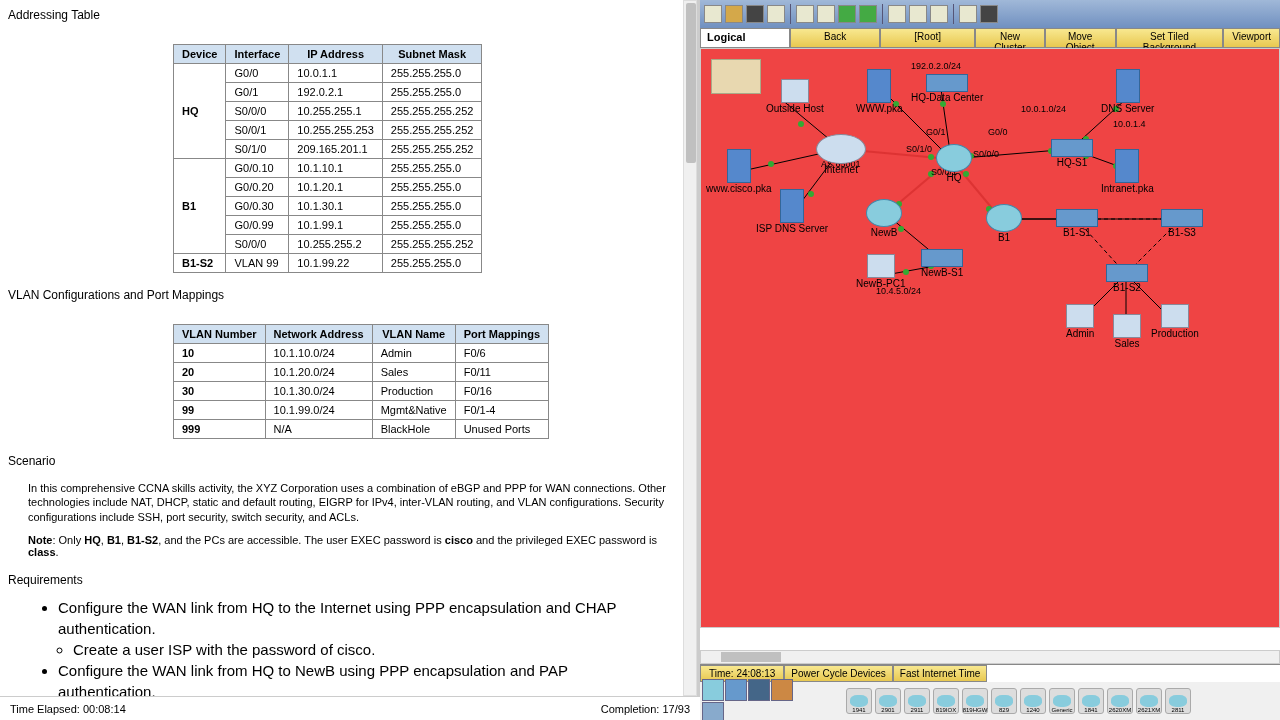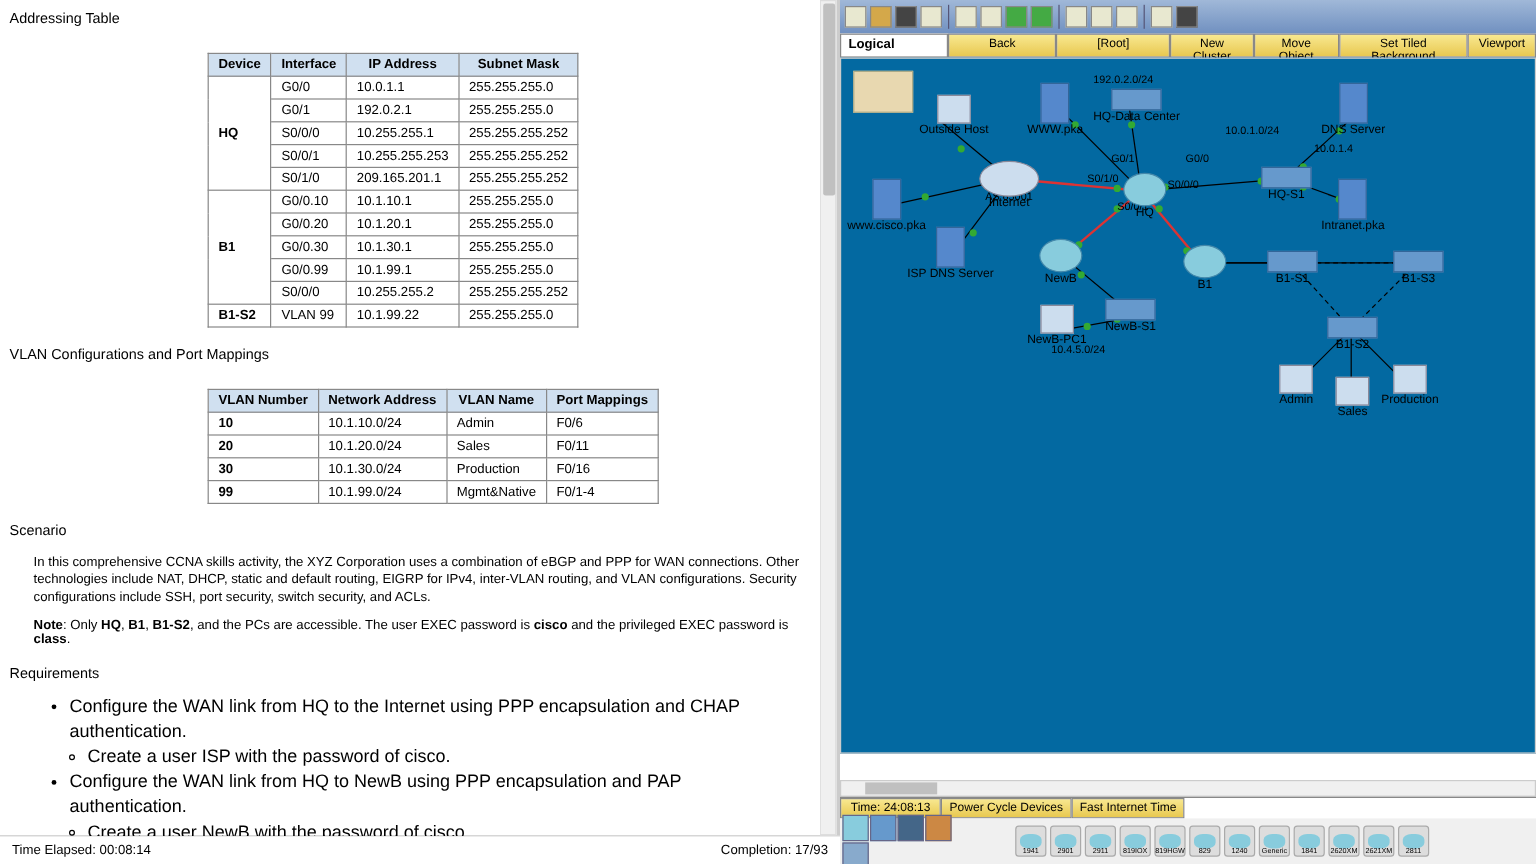--- a/index.html
+++ b/index.html
@@ -21,21 +21,21 @@
 ul ul { margin-left: 15px; list-style-type: circle; }
 li { font-size: 15px; line-height: 1.4; }
 .status-bar { position: absolute; bottom: 0; left: 0; width: 700px; height: 24px; border-top: 1px solid #ccc; display: flex; justify-content: space-between; align-items: center; padding: 0 10px; font-size: 11px; background: #fff; }
 .right-pane { position: absolute; left: 700px; top: 0; width: 580px; height: 720px; background: #fff; }
 .toolbar { height: 28px; background: linear-gradient(#a0b8d8, #7090c0); display: flex; align-items: center; padding: 0 4px; gap: 3px; }
 .tb-icon { width: 18px; height: 18px; background: #e8e8d0; border: 1px solid #888; }
 .tb-sep { width: 1px; height: 20px; background: #557; margin: 0 2px; }
 .nav-bar { height: 20px; display: flex; }
 .nav-logical { width: 95px; background: #fff; border: 1px solid #888; font-weight: bold; padding: 2px 6px; }
 .nav-btn { background: linear-gradient(#f8e890, #e8c850); border: 1px solid #888; padding: 2px 8px; text-align: center; font-size: 10px; cursor: pointer; }
-.topology { position: relative; height: 580px; background: #0369a1; border: 1px solid #ccc; overflow: hidden; }
+.topology { position: relative; height: 580px; background: #ef4444; border: 1px solid #ccc; overflow: hidden; }
 .node { position: absolute; text-align: center; font-size: 10px; }
 .node-label { white-space: nowrap; }
 .device { width: 36px; height: 28px; margin: 0 auto; }
 .router { background: #88ccdd; border-radius: 50%; border: 1px solid #4488aa; }
 .switch { background: #6699cc; border: 1px solid #336699; width: 42px; height: 18px; }
 .server { background: #5588cc; width: 24px; height: 34px; border: 1px solid #336699; }
 .pc { background: #ccddee; width: 28px; height: 24px; border: 1px solid #889; }
 .cloud { background: #ccddee; border-radius: 50%; width: 50px; height: 30px; border: 1px solid #889; }
 .link-label { position: absolute; font-size: 9px; white-space: nowrap; }
 .bottom-bar { position: absolute; bottom: 38px; left: 0; width: 100%; height: 18px; display: flex; border-top: 1px solid #888; }
@@ -151,20 +151,26 @@
           <td style="font-weight: bold;">30</td>
           <td>10.1.30.0/24</td>
           <td>Production</td>
           <td>F0/16</td>
         </tr>
         <tr>
           <td style="font-weight: bold;">99</td>
           <td>10.1.99.0/24</td>
           <td>Mgmt&amp;Native</td>
           <td>F0/1-4</td>
+        </tr>
+        <tr>
+          <td style="font-weight: bold;">999</td>
+          <td>N/A</td>
+          <td>BlackHole</td>
+          <td>Unused Ports</td>
         </tr>
       </tbody>
   </table>
 
   <div class="section-title">Scenario</div>
   <div class="scenario-text">In this comprehensive CCNA skills activity, the XYZ Corporation uses a combination of eBGP and PPP for WAN connections. Other technologies include NAT, DHCP, static and default routing, EIGRP for IPv4, inter-VLAN routing, and VLAN configurations. Security configurations include SSH, port security, switch security, and ACLs.</div>
   <div class="note">
     <b>Note</b><span>: Only </span><b>HQ</b>, <b>B1</b>, <b>B1-S2</b><span>, and the PCs are accessible. The user EXEC password is </span><b>cisco</b><span> and the privileged EXEC password is </span><b>class</b>.
   </div>
 
@@ -267,21 +273,21 @@
         <circle cx="350" cy="102" r="3" fill="#3a3"></circle>
       <circle cx="385" cy="90" r="3" fill="#3a3"></circle>
         <circle cx="415" cy="60" r="3" fill="#3a3"></circle>
       <circle cx="385" cy="107" r="3" fill="#3a3"></circle>
         <circle cx="415" cy="117" r="3" fill="#3a3"></circle>
     </svg>
 
     <div class="link-label" style="left:210px;top:12px">192.0.2.0/24</div>
     <div class="link-label" style="left:320px;top:55px">10.0.1.0/24</div>
     <div class="link-label" style="left:175px;top:237px">10.4.5.0/24</div>
-    <div class="link-label" style="left:394px;top:70px">10.0.1.4</div>
+    <div class="link-label" style="left:412px;top:70px">10.0.1.4</div>
     <div class="link-label" style="left:287px;top:78px">G0/0</div>
     <div class="link-label" style="left:225px;top:78px">G0/1</div>
     <div class="link-label" style="left:205px;top:95px">S0/1/0</div>
     <div class="link-label" style="left:230px;top:118px">S0/0/1</div>
     <div class="link-label" style="left:272px;top:100px">S0/0/0</div>
     <div class="link-label" style="left:120px;top:110px">AS 65001</div>
 
     <div class="node" style="left:10px;top:10px">
         <div style="width:50px;height:35px;background:#e8d8b0;border:1px solid #aa8;"></div>
       </div>

